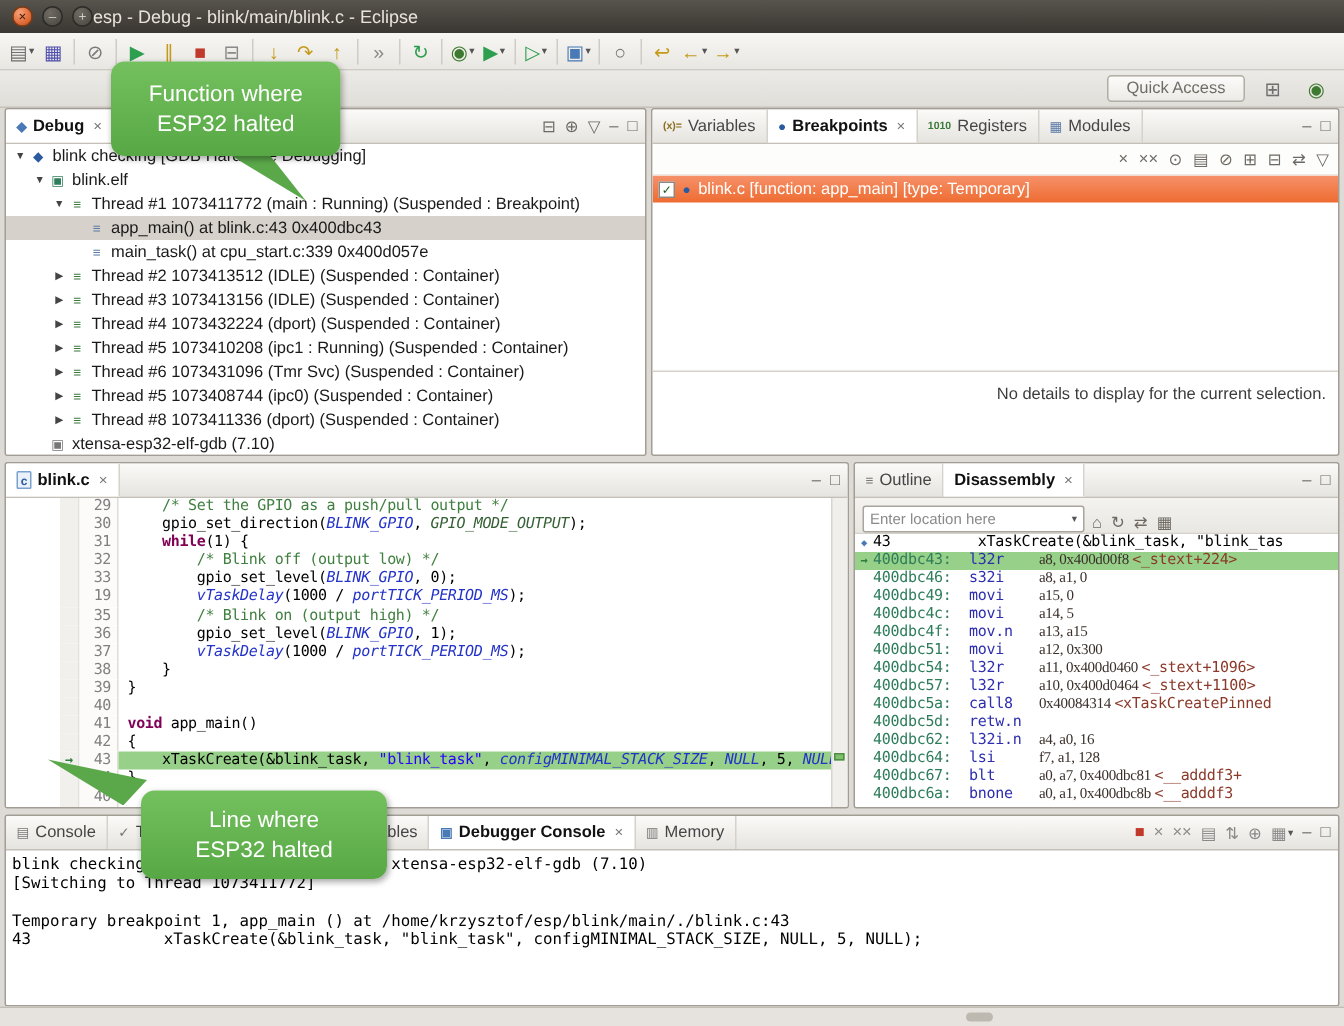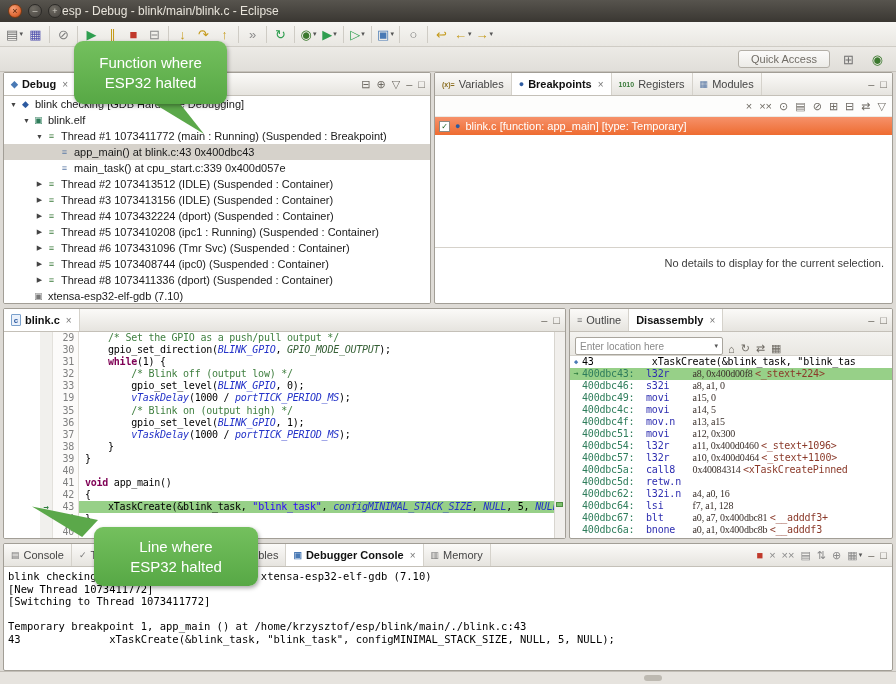--- a/index.html
+++ b/index.html
@@ -579,21 +579,20 @@
           <span class="hicon">
             <span style="color: rgb(110, 106, 99);">–</span>
           </span>
           <span class="hicon">
             <span style="color: rgb(110, 106, 99);">□</span>
           </span>
         </div>
     </div>
     <div class="con-body" id="con-body">
         <div class="con-line">blink checking [GDB Hardware Debugging] xtensa-esp32-elf-gdb (7.10)</div>
-        <div class="con-line">[New Thread 1073411772]</div>
         <div class="con-line">[Switching to Thread 1073411772]</div>
         <div class="con-line">&nbsp;</div>
         <div class="con-line">Temporary breakpoint 1, app_main () at /home/krzysztof/esp/blink/main/./blink.c:43</div>
         <div class="con-line">43              xTaskCreate(&amp;blink_task, "blink_task", configMINIMAL_STACK_SIZE, NULL, 5, NULL);</div>
       </div>
   </div>
 
   <div class="statusbar"></div>
   <div class="sash"></div>
 

